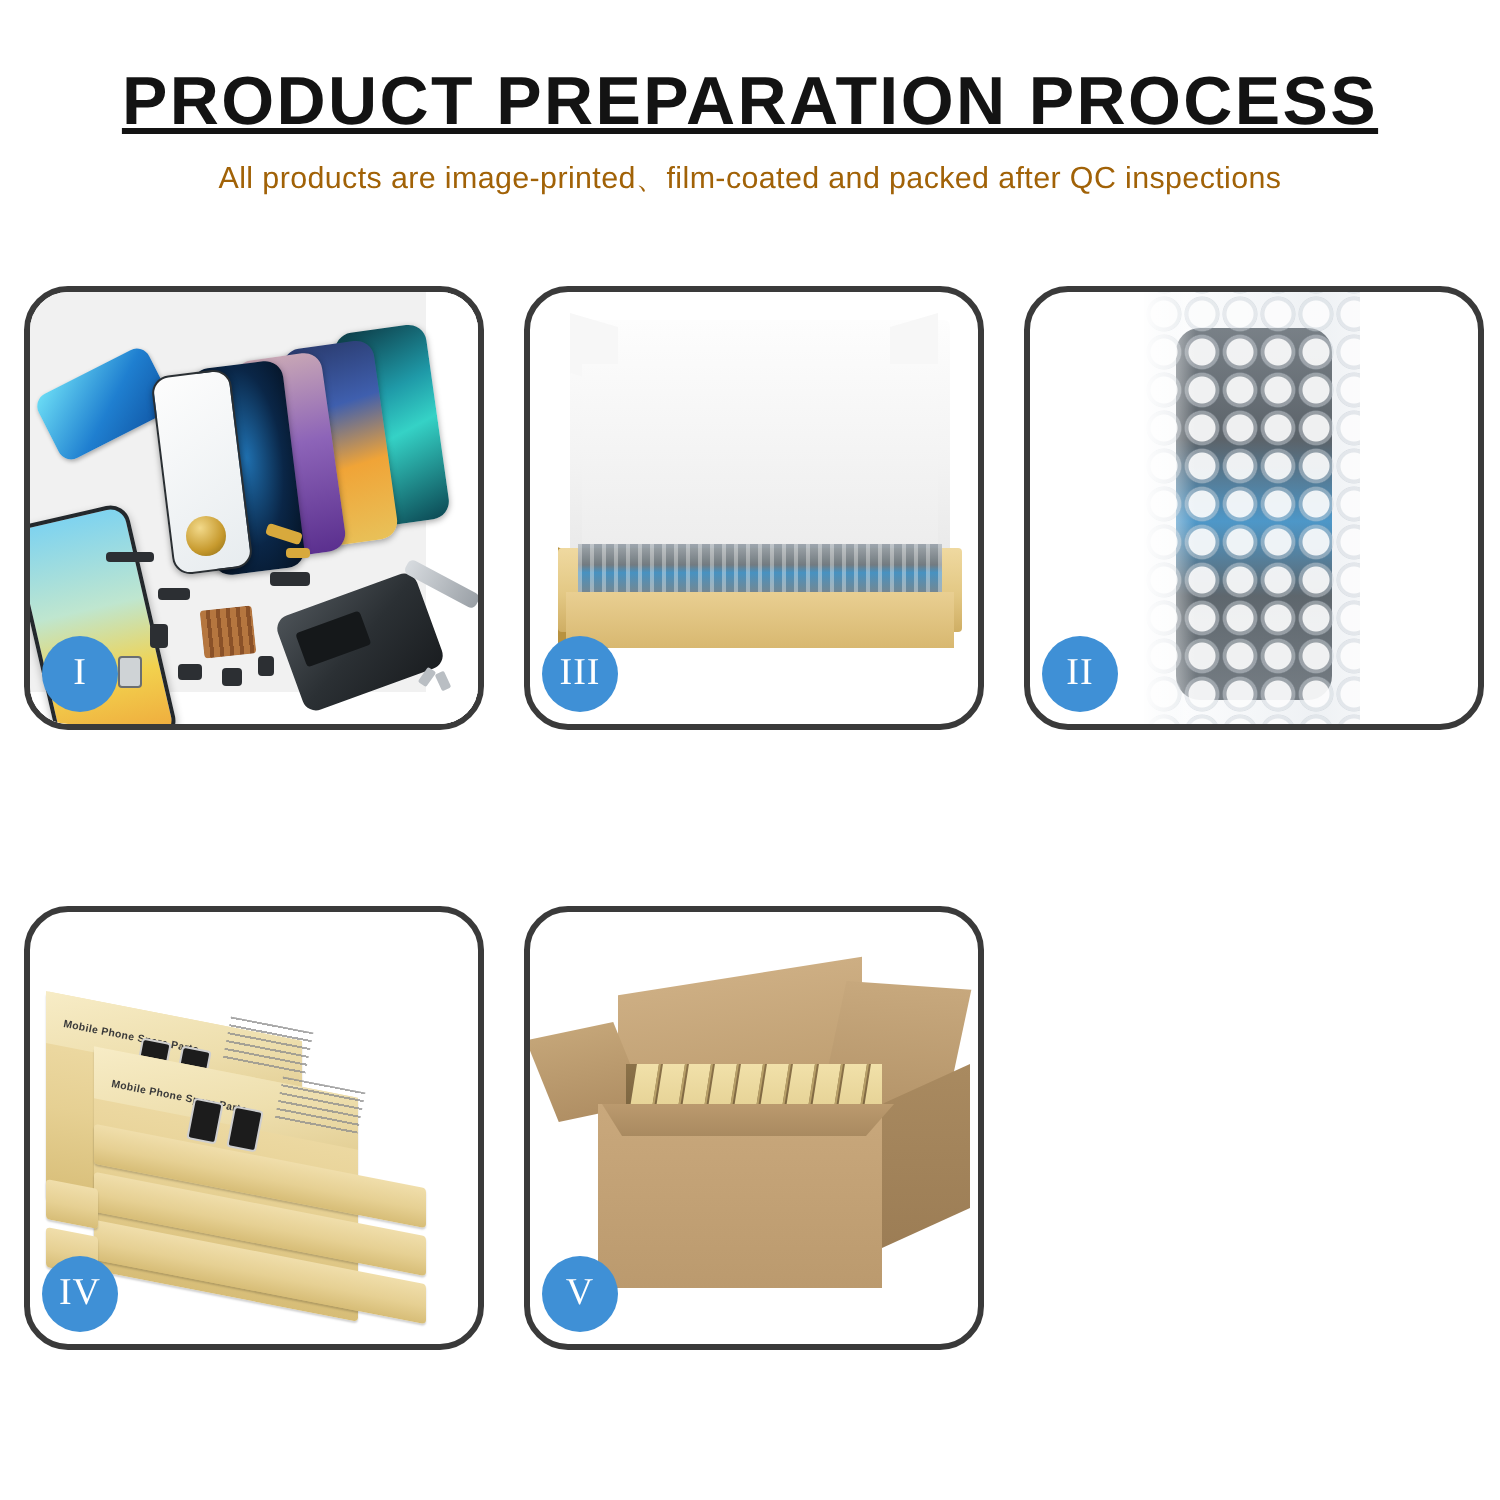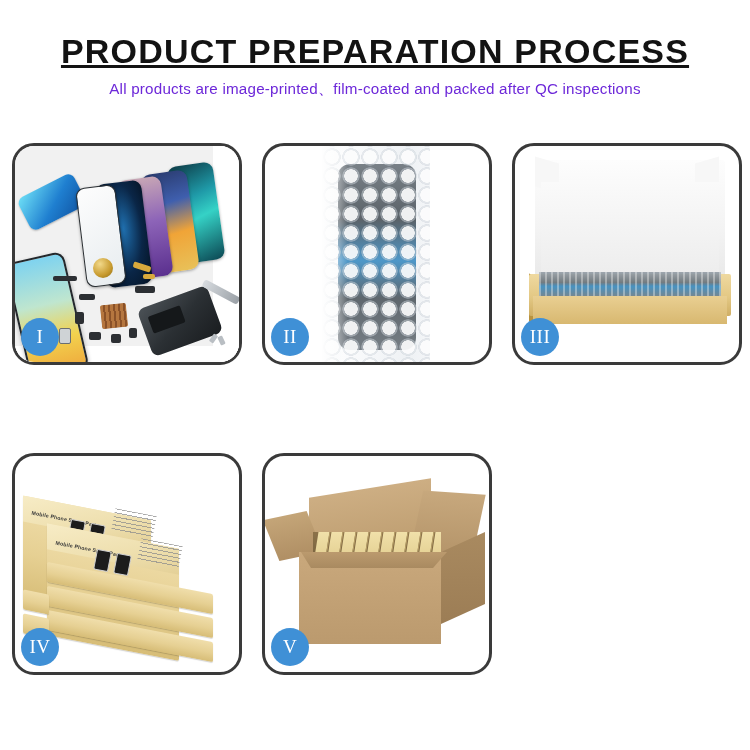--- a/index.html
+++ b/index.html
@@ -27,21 +27,21 @@
     letter-spacing: 1.2px;
     color: #131313;
     line-height: 1.05;
     white-space: nowrap;
     text-decoration: underline;
   }
   .subtitle {
     margin-top: 9px;
     font-size: 15.2px;
     font-weight: 400;
-    color: #6d28d9;
+    color: #a16207;
     letter-spacing: .2px;
     white-space: nowrap;
   }
 
   
   .grid {
     position: absolute;
     left: 12px;
     top: 143px;
     width: 730px;
@@ -374,41 +374,41 @@
       <div class="prt l10"></div>
       <div class="tweezer"></div>
       <div class="screw s1"></div>
       <div class="screw s2"></div>
     </div>
     <div class="badge">I</div>
   </div>
 
   <div class="panel">
     <div class="panel-inner">
-      <div class="p2-bag">
-        <div class="p2-prod"></div>
-        <div class="p2-bubbles"></div>
-        <div class="p2-sheen"></div>
-      </div>
-    </div>
-    <div class="badge">II</div>
-  </div>
-
-  <div class="panel">
-    <div class="panel-inner">
       <div class="p3-lid"></div>
       <div class="p3-lid-flapL"></div>
       <div class="p3-lid-flapR"></div>
       <div class="p3-foam"></div>
       <div class="p3-tray-side"></div>
       <div class="p3-tray"></div>
       <div class="p3-prod"></div>
       <div class="p3-tray-front"></div>
     </div>
     <div class="badge">III</div>
+  </div>
+
+  <div class="panel">
+    <div class="panel-inner">
+      <div class="p2-bag">
+        <div class="p2-prod"></div>
+        <div class="p2-bubbles"></div>
+        <div class="p2-sheen"></div>
+      </div>
+    </div>
+    <div class="badge">II</div>
   </div>
 
   <div class="panel">
     <div class="panel-inner">
       <div class="stack">
 
         <div class="sbox" style="left:4px; top:34px; width:128px; height:104px; transform: skewY(11deg);">
           <div class="top"></div>
         </div>
         <div class="lbl" style="left:12px; top:42px; transform: rotate(11deg);">Mobile Phone Spare Parts</div>

